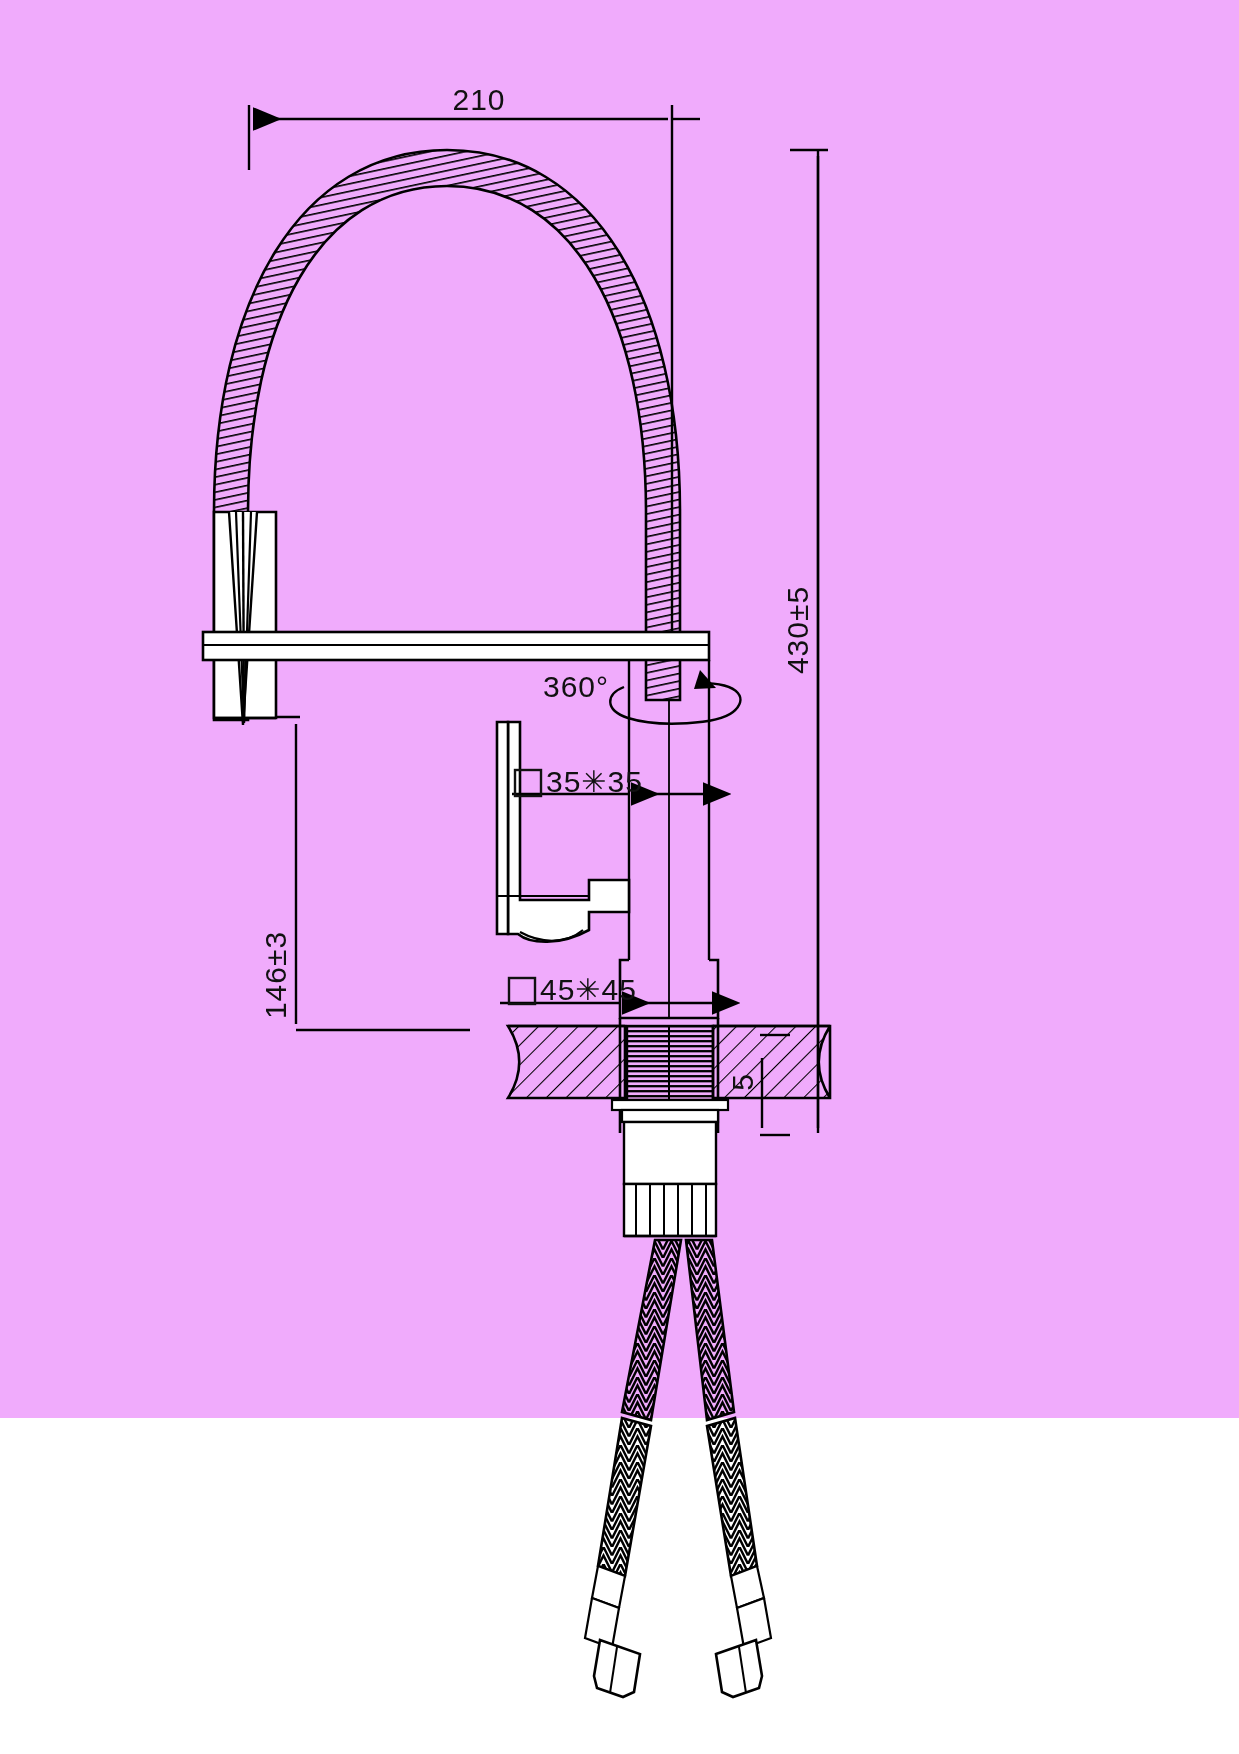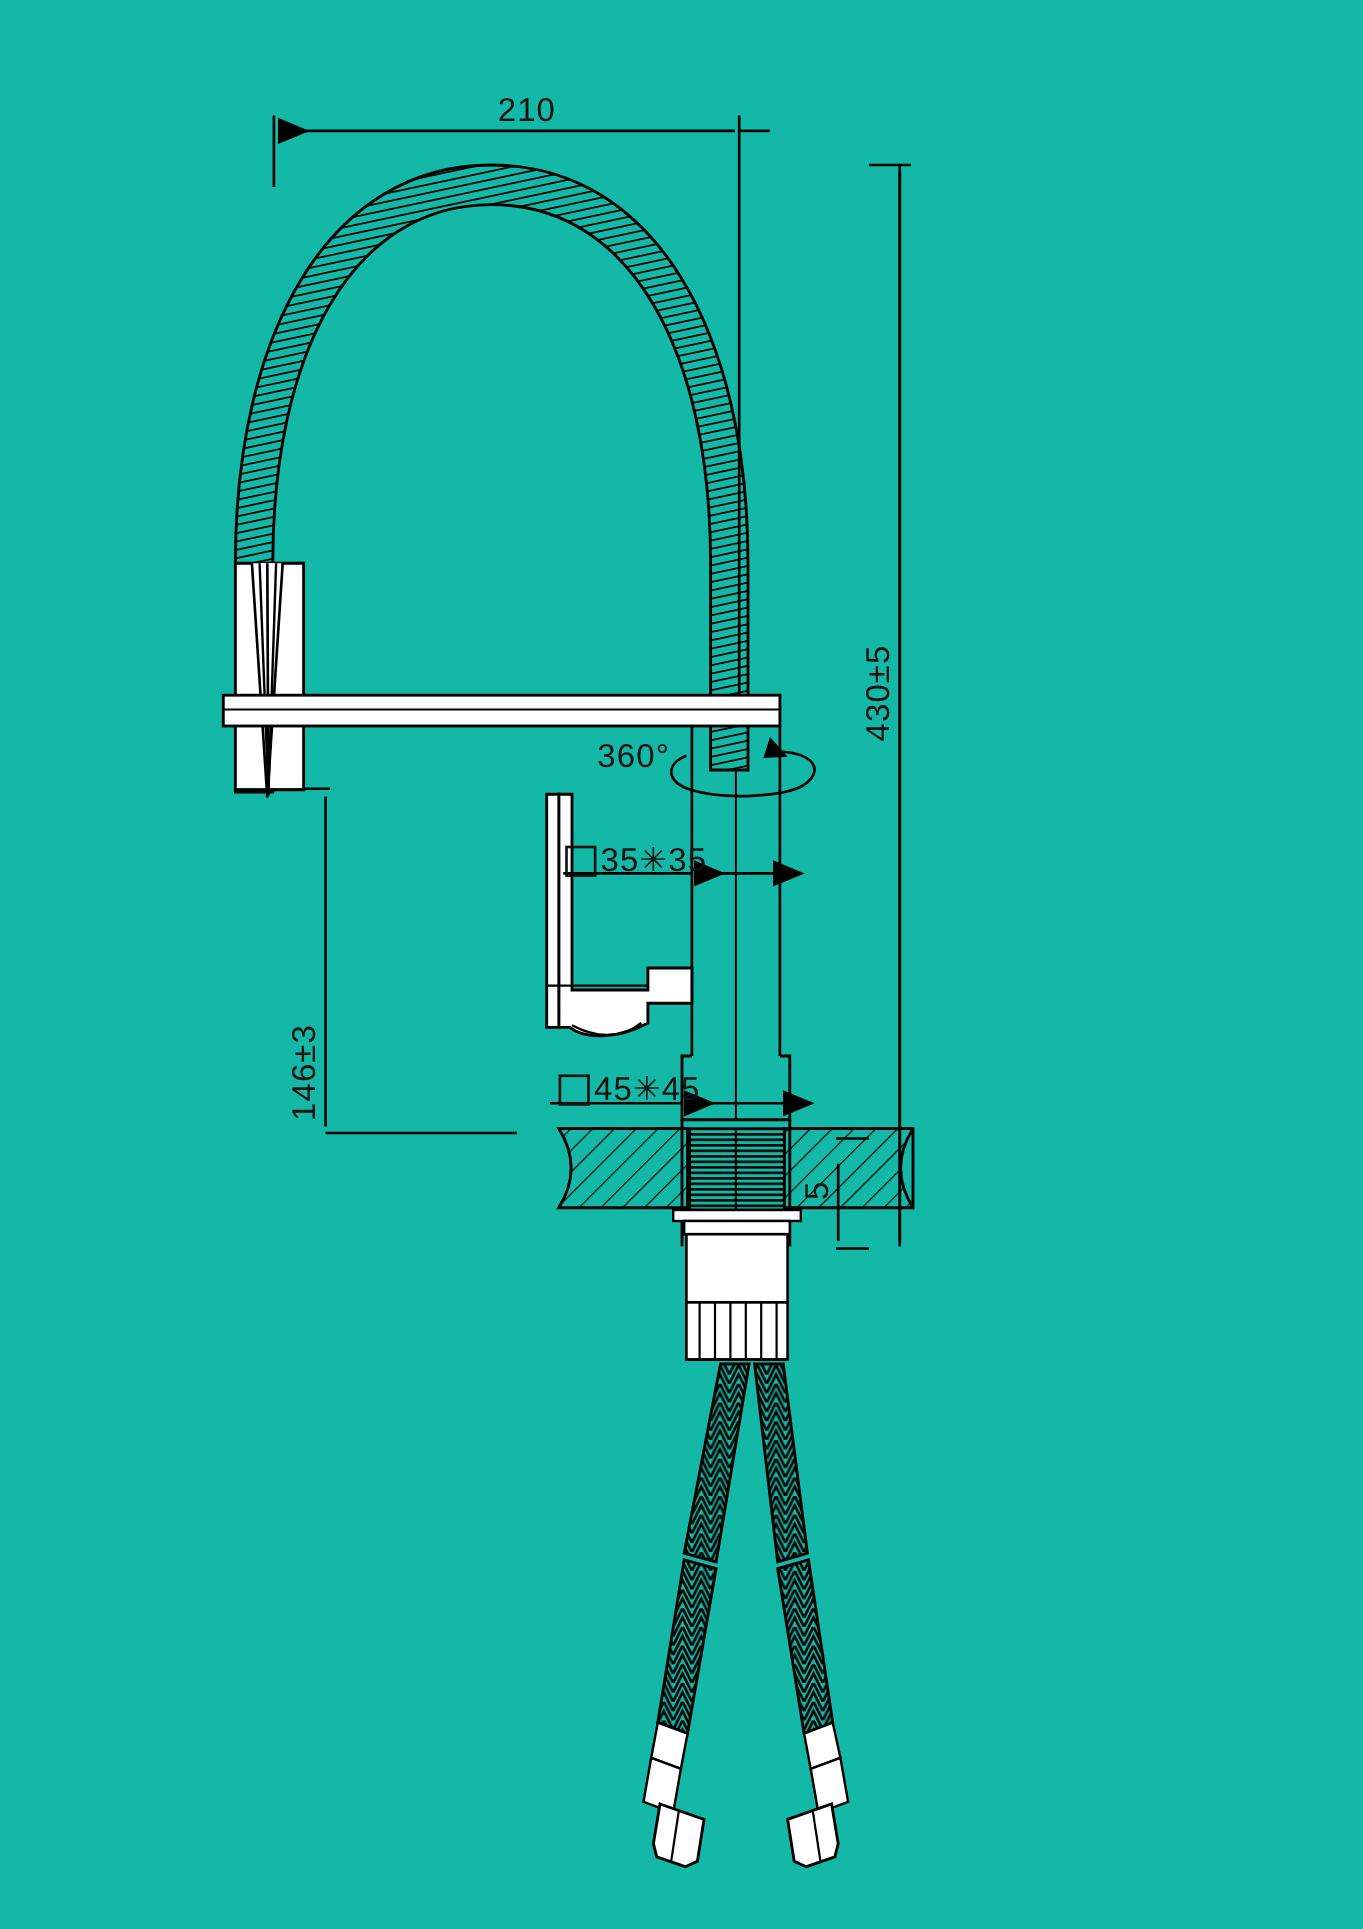--- a/index.html
+++ b/index.html
@@ -1,18 +1,18 @@
 <!DOCTYPE html>
 <html><head>
 <meta charset="utf-8">
 <style>
   html,body{margin:0;padding:0;background:#ffffff;}
   body{width:1239px;height:1754px;overflow:hidden;
        font-family:"Liberation Sans", sans-serif;}
-  #sheet{position:relative;width:1239px;height:1754px;background:#14b8a6;}
+  #sheet{position:relative;width:1239px;height:1418px;background:#f0abfc;}
   svg{display:block;}
   .dimtxt{font-family:"Liberation Sans", sans-serif;font-size:30px;fill:#111;
           letter-spacing:1px;}
 </style>
 </head>
 <body>
 
 <div id="sheet">
 <svg width="1239" height="1754" viewBox="0 0 1239 1754">
   <defs>

